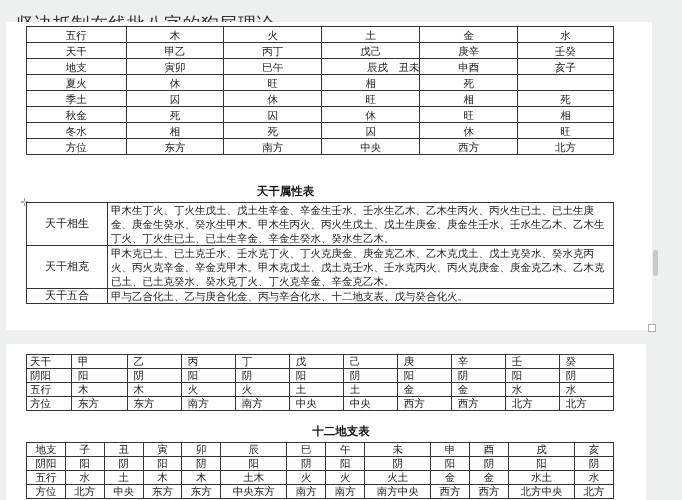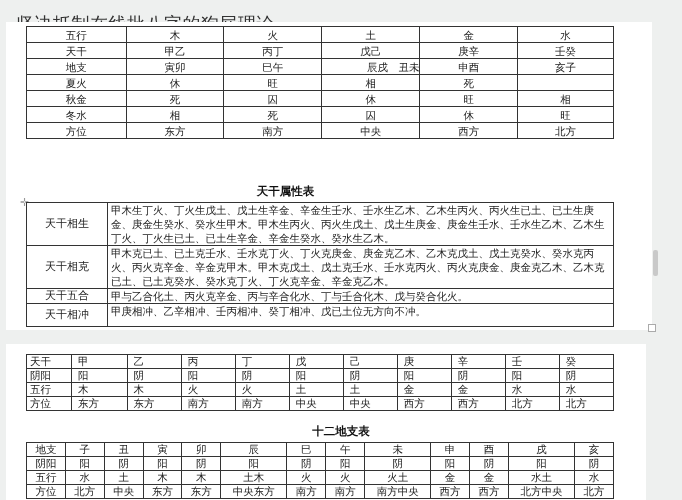--- a/index.html
+++ b/index.html
@@ -90,20 +90,28 @@
       </tr>
       <tr>
         <td class="c0" style="width: 100px;">夏火</td>
         <td style="width: 98px;">休</td>
         <td style="width: 98px;">旺</td>
         <td style="width: 98px;">相</td>
         <td style="width: 98px;">死</td>
         <td style="width: 96px;"></td>
       </tr>
       <tr>
+        <td class="c0" style="width: 100px;">季土</td>
+        <td style="width: 98px;">囚</td>
+        <td style="width: 98px;">休</td>
+        <td style="width: 98px;">旺</td>
+        <td style="width: 98px;">相</td>
+        <td style="width: 96px;">死</td>
+      </tr>
+      <tr>
         <td class="c0" style="width: 100px;">秋金</td>
         <td style="width: 98px;">死</td>
         <td style="width: 98px;">囚</td>
         <td style="width: 98px;">休</td>
         <td style="width: 98px;">旺</td>
         <td style="width: 96px;">相</td>
       </tr>
       <tr>
         <td class="c0" style="width: 100px;">冬水</td>
         <td style="width: 98px;">相</td>
@@ -131,25 +139,21 @@
       <tr>
         <td class="lbl">天干相生</td>
         <td class="txt" style="height: 42px; vertical-align: top;">甲木生丁火、丁火生戊土、戊土生辛金、辛金生壬水、壬水生乙木、乙木生丙火、丙火生已土、已土生庚金、庚金生癸水、癸水生甲木。甲木生丙火、丙火生戊土、戊土生庚金、庚金生壬水、壬水生乙木、乙木生丁火、丁火生已土、已土生辛金、辛金生癸水、癸水生乙木。</td>
       </tr>
       <tr>
         <td class="lbl">天干相克</td>
         <td class="txt" style="height: 42px; vertical-align: top;">甲木克已土、已土克壬水、壬水克丁火、丁火克庚金、庚金克乙木、乙木克戊土、戊土克癸水、癸水克丙火、丙火克辛金、辛金克甲木。甲木克戊土、戊土克壬水、壬水克丙火、丙火克庚金、庚金克乙木、乙木克已土、已土克癸水、癸水克丁火、丁火克辛金、辛金克乙木。</td>
       </tr>
       <tr>
         <td class="lbl">天干五合</td>
-        <td class="txt">甲与乙合化土、丙火克辛金、丙与辛合化水、丁与壬合化木、戊与癸合化火。</td>
-      </tr>
-      <tr>
-        <td class="lbl">天干相冲</td>
-        <td class="txt" style="height: 22px; vertical-align: top;">甲庚相冲、乙辛相冲、壬丙相冲、癸丁相冲、戊已土位无方向不冲。</td>
+        <td class="txt">甲与乙合化土、乙与庚合化金、丙与辛合化水、十二地支表、戊与癸合化火。</td>
       </tr>
     </tbody>
   </table>
 
 <div class="resize-handle" style="left:648px; top:324px;"></div>
 <div class="scroll-marker"></div>
 
 <table id="tiangan-table">
     <tbody id="tiangan-body">
       <tr>

